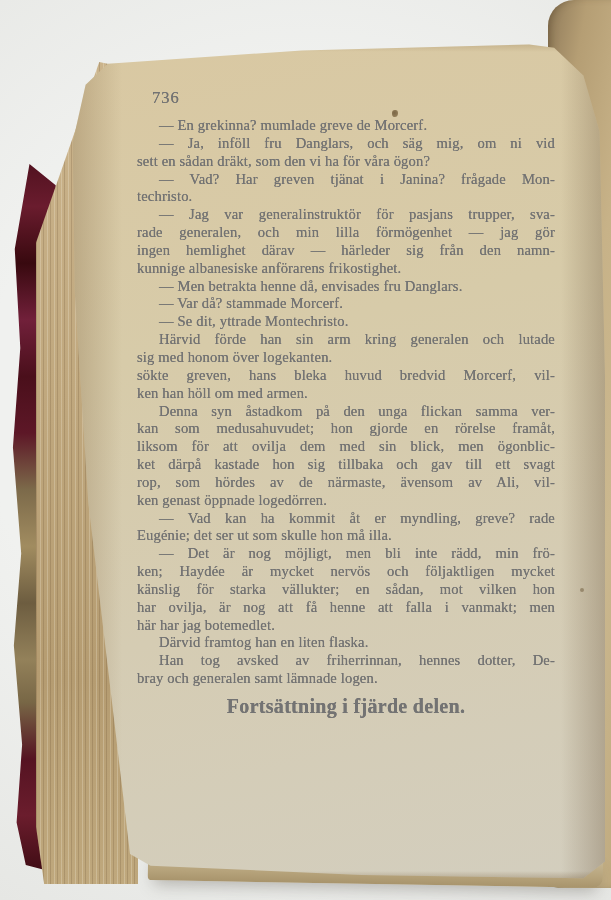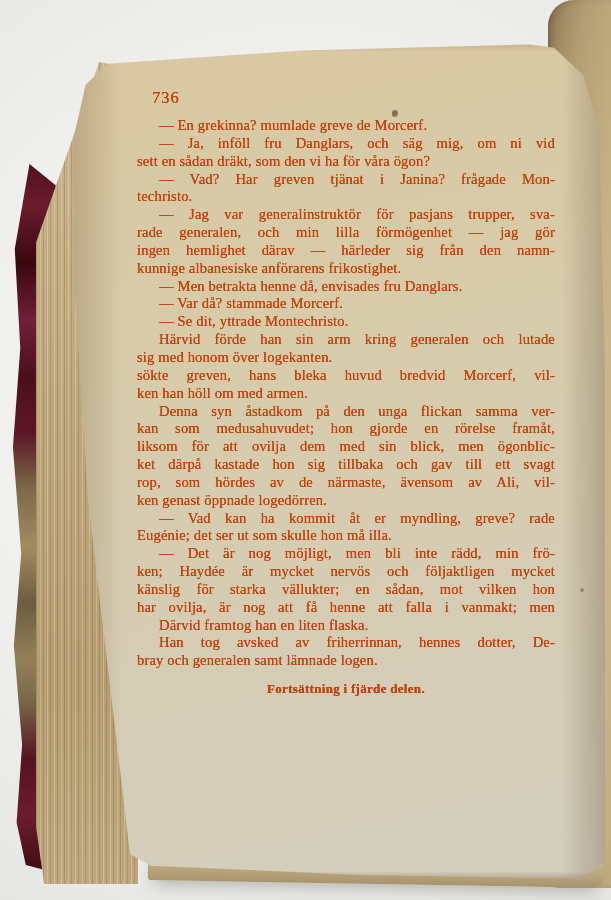--- a/index.html
+++ b/index.html
@@ -83,21 +83,21 @@
     background: linear-gradient(to bottom, rgba(140,112,70,.30), rgba(140,112,70,0));
   }
   .book-page .shade-bottom {
     position: absolute; left: 0; bottom: 0; right: 0; height: 9px;
     background: linear-gradient(to top, rgba(120,95,60,.38), rgba(120,95,60,0));
   }
 
   
   .content {
     position: absolute; inset: 0; z-index: 5;
-    color: #c2410c;
+    color: #737373;
   }
   .page-number {
     position: absolute; left: 152px; top: 88px;
     font-size: 16.5px; letter-spacing: 1px;
     text-shadow: 0 0 .4px currentColor;
   }
   .text-block {
     position: absolute; left: 137px; top: 117px; width: 418px;
     font-size: 14.6px; line-height: 17.85px;
     letter-spacing: .15px;
@@ -109,21 +109,21 @@
     white-space: normal;
     height: 17.85px; overflow: hidden; font-family: Liberation Serif, serif;
   }
   .line.last  { text-align-last: left; }
   .line.first { text-indent: 22px; }
 
   .continuation {
     margin-top: 10px;
     text-align: center;
     font-weight: bold;
-    font-size: 13px;
+    font-size: 20px;
     letter-spacing: .3px;
   }
 
   
   .stain-1 {
     position: absolute; left: 392px; top: 110px; width: 6px; height: 7px;
     border-radius: 50% 45% 55% 50%;
     background: radial-gradient(circle at 40% 40%, #6b5636, #8a744e 80%);
     opacity: .85;
   }
@@ -173,20 +173,21 @@
       <div class="line">liksom för att ovilja dem med sin blick, men ögonblic-</div>
       <div class="line">ket därpå kastade hon sig tillbaka och gav till ett svagt</div>
       <div class="line">rop, som hördes av de närmaste, ävensom av Ali, vil-</div>
       <div class="line last">ken genast öppnade logedörren.</div>
       <div class="line first">— Vad kan ha kommit åt er myndling, greve? rade</div>
       <div class="line last">Eugénie; det ser ut som skulle hon må illa.</div>
       <div class="line first">— Det är nog möjligt, men bli inte rädd, min frö-</div>
       <div class="line">ken; Haydée är mycket nervös och följaktligen mycket</div>
       <div class="line">känslig för starka vällukter; en sådan, mot vilken hon</div>
       <div class="line">har ovilja, är nog att få henne att falla i vanmakt; men</div>
+      <div class="line last">här har jag botemedlet.</div>
       <div class="line first last">Därvid framtog han en liten flaska.</div>
       <div class="line first">Han tog avsked av friherrinnan, hennes dotter, De-</div>
       <div class="line last">bray och generalen samt lämnade logen.</div>
       <div class="continuation">Fortsättning i fjärde delen.</div>
     </div>
   <div class="stain-1"></div>
   <div class="stain-2"></div>
 </div>
 
 </body></html>

